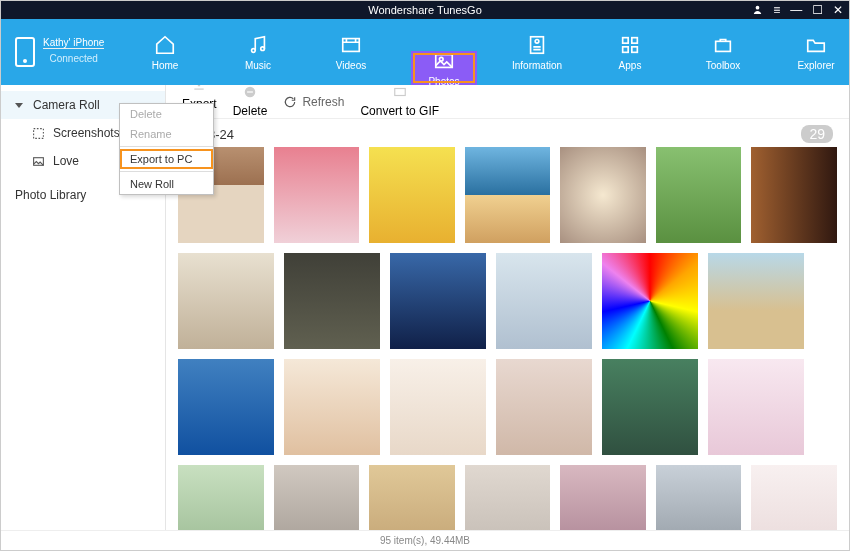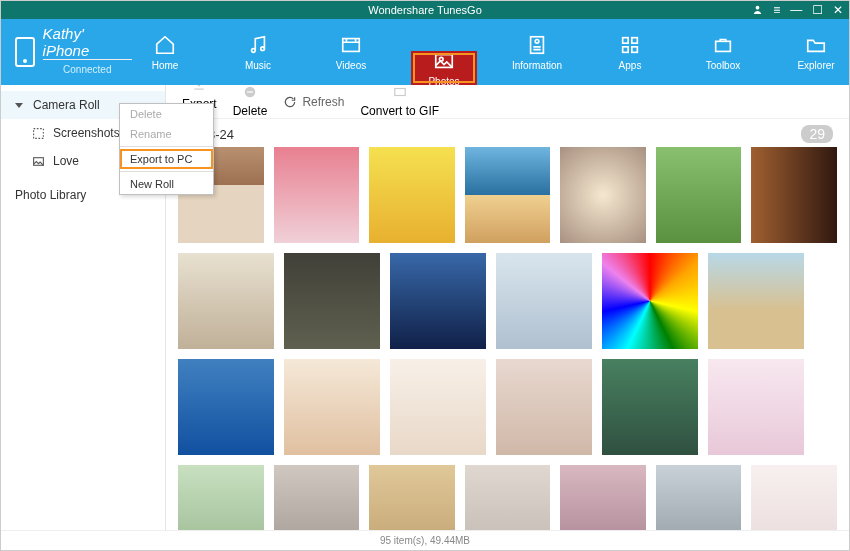--- a/index.html
+++ b/index.html
@@ -1,34 +1,34 @@
 <!DOCTYPE html>
 <html><head>
 <meta charset="utf-8">
 <style>
 * { margin: 0; padding: 0; box-sizing: border-box; font-family: -apple-system, 'Segoe UI', Arial, sans-serif; }
 body { width: 850px; height: 551px; overflow: hidden; background: #fff; border: 1px solid #ccc; position: relative; }
 
 
-.titlebar { height: 18px; background: #0f766e; display: flex; align-items: center; justify-content: center; position: relative; font-size: 11px; color: #fff; font-weight: 500; }
+.titlebar { height: 18px; background: #0f172a; display: flex; align-items: center; justify-content: center; position: relative; font-size: 11px; color: #fff; font-weight: 500; }
 .titlebar .controls { position: absolute; right: 6px; top: 0; display: flex; gap: 10px; align-items: center; height: 18px; }
 .titlebar .controls span { color: #fff; font-size: 12px; cursor: pointer; line-height: 1; }
 .titlebar .controls svg { fill: #fff; }
 
 
 .header { height: 66px; background: #29a7e8; display: flex; align-items: stretch; }
 .device { width: 165px; display: flex; align-items: center; padding-left: 14px; gap: 8px; }
 .device-icon { width: 20px; height: 30px; border: 2px solid #fff; border-radius: 3px; position: relative; }
 .device-icon::after { content: ''; position: absolute; bottom: 2px; left: 50%; transform: translateX(-50%); width: 4px; height: 4px; border-radius: 50%; background: #fff; }
-.device-text .name { color: #fff; font-size: 15px; font-weight: 500; font-style: italic; }
+.device-text .name { color: #fff; font-size: 10px; font-weight: 500; }
 .device-text .status { color: #d2effd; font-size: 10px; }
 
 .navs { display: flex; flex: 1; gap: 27px; }
 .nav { width: 66px; display: flex; flex-direction: column; align-items: center; justify-content: center; gap: 4px; cursor: pointer; color: #fff; font-size: 10px; position: relative; }
-.nav.active { background: #b91c1c; margin-top: 32px; }
+.nav.active { background: #8b5cf6; margin-top: 32px; }
 .nav.highlight::before { content: ''; position: absolute; inset: 2px; border: 2px solid #f7931e; pointer-events: none; }
 .nav-icon { width: 26px; height: 22px; display: flex; align-items: center; justify-content: center; }
 .nav-icon svg { stroke: #fff; fill: none; stroke-width: 1.8; }
 
 
 .body { display: flex; height: calc(100% - 18px - 66px - 20px); }
 .sidebar { width: 165px; background: #fff; border-right: 1px solid #e5e5e5; padding-top: 6px; font-size: 12px; color: #333; }
 .side-item { display: flex; align-items: center; height: 28px; padding-left: 14px; gap: 8px; cursor: pointer; }
 .side-item.selected { background: #eef7fc; }
 .side-item.lib { padding-left: 14px; font-weight: 500; margin-top: 6px; text-align: right; }

